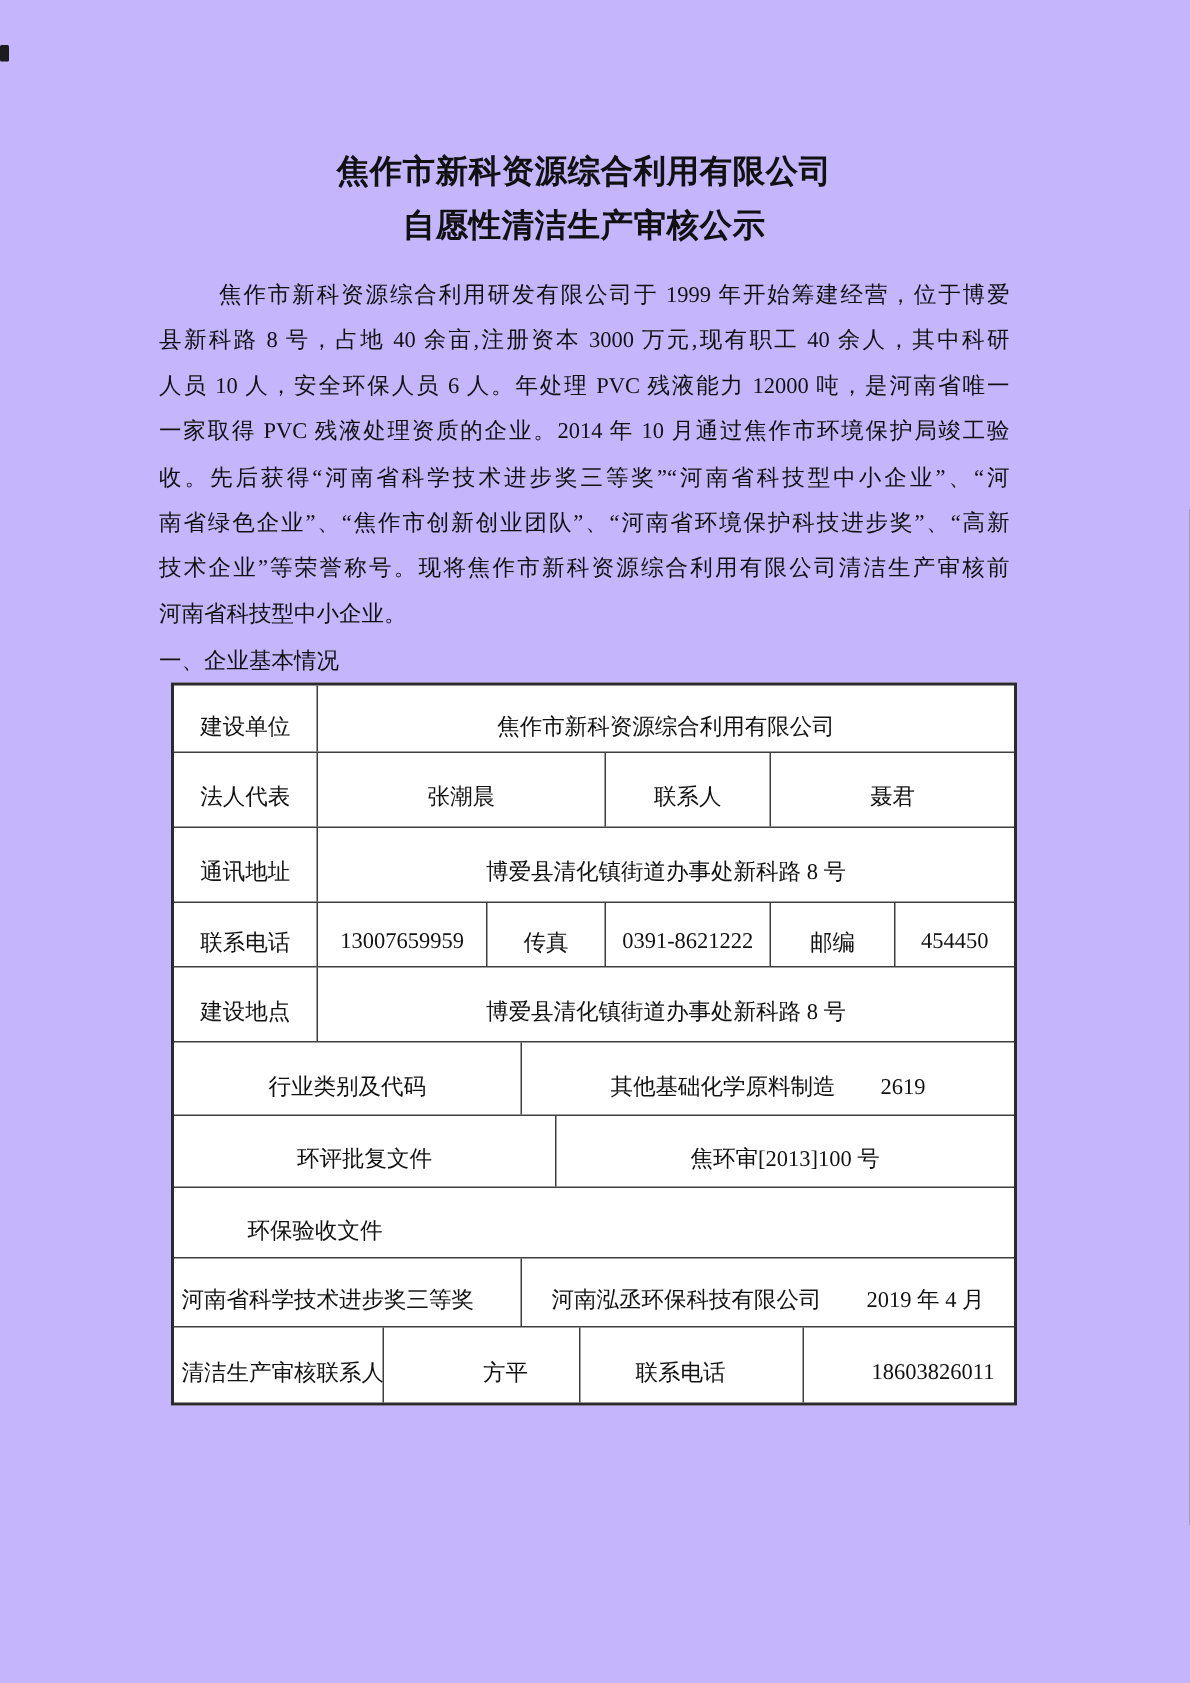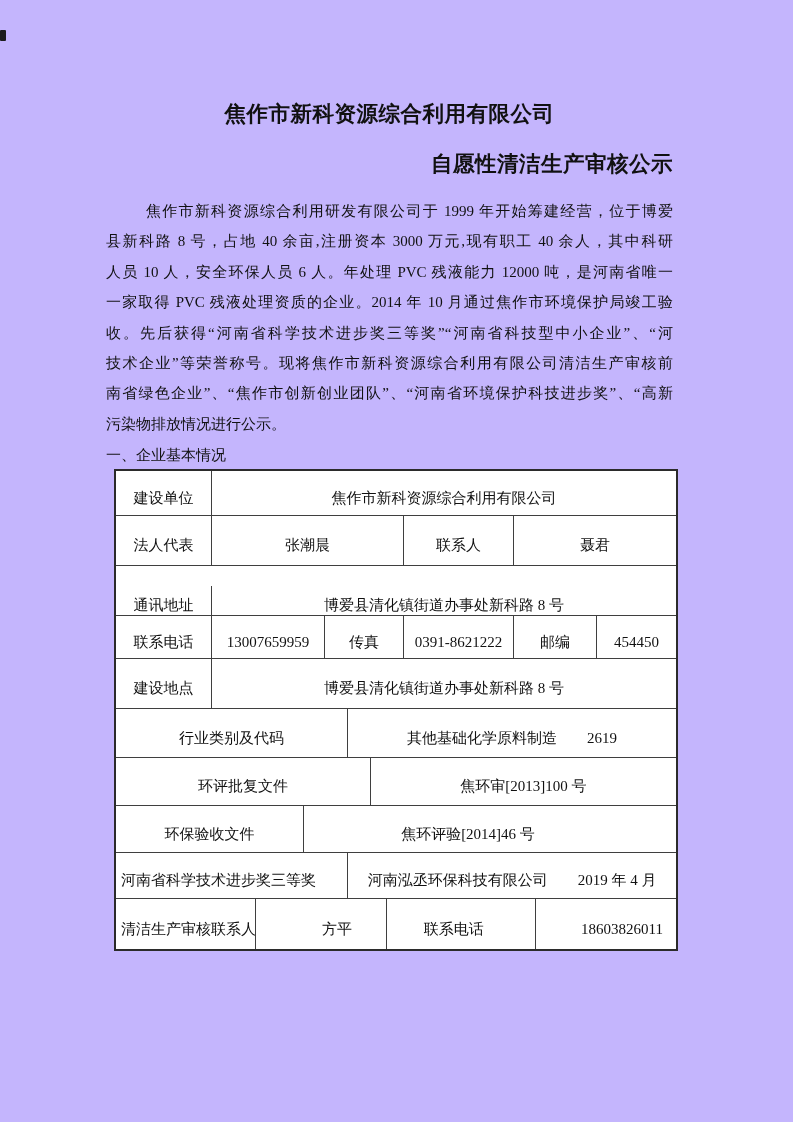--- a/index.html
+++ b/index.html
@@ -16,21 +16,21 @@
     position:absolute;left:0;top:30px;width:6px;height:11px;
     background:#1c1c1c;border-radius:1px;
   }
   .content{padding:98px 120px 0 106px;}
   .doc-title{
     margin:0;text-align:center;
     font-size:21.5px;font-weight:bold;line-height:32px;
     letter-spacing:0.5px;
   }
   .doc-subtitle{
-    margin:18px 0 0 0;text-align:right;
+    margin:4px 0 0 0;text-align:center;
     font-size:21.5px;font-weight:bold;line-height:32px;
     letter-spacing:0.5px;
   }
   .body-text{margin-top:16px;}
   .body-line{
     font-size:15px;line-height:30.4px;
     text-align:justify;text-align-last:justify;
     white-space:nowrap;
   }
   .body-line.first{ text-indent:40px; }
@@ -74,39 +74,39 @@
     <h1 class="doc-title">焦作市新科资源综合利用有限公司</h1>
 
     <h2 class="doc-subtitle">自愿性清洁生产审核公示</h2>
 
     <div class="body-text" id="paragraph">
         <div class="body-line first">焦作市新科资源综合利用研发有限公司于 1999 年开始筹建经营，位于博爱</div>
         <div class="body-line">县新科路 8 号，占地 40 余亩,注册资本 3000 万元,现有职工 40 余人，其中科研</div>
         <div class="body-line">人员 10 人，安全环保人员 6 人。年处理 PVC 残液能力 12000 吨，是河南省唯一</div>
         <div class="body-line">一家取得 PVC 残液处理资质的企业。2014 年 10 月通过焦作市环境保护局竣工验</div>
         <div class="body-line">收。先后获得“河南省科学技术进步奖三等奖”“河南省科技型中小企业”、“河</div>
+        <div class="body-line">南省绿色企业”、“焦作市创新创业团队”、“河南省环境保护科技进步奖”、“高新</div>
         <div class="body-line">技术企业”等荣誉称号。现将焦作市新科资源综合利用有限公司清洁生产审核前</div>
-        <div class="body-line">南省绿色企业”、“焦作市创新创业团队”、“河南省环境保护科技进步奖”、“高新</div>
-        <div class="body-line last">污染物排放情况进行公示。</div>
+        <div class="body-line last">河南省科技型中小企业。</div>
       </div>
 
     <h3 class="section-heading">一、企业基本情况</h3>
 
     <div class="doc-table" id="basic-table">
         <div class="trow" style="height: 45px;">
           <div class="cell" style="width: 96px;">建设单位</div>
           <div class="cell" style="width: 464px;">焦作市新科资源综合利用有限公司</div>
         </div>
         <div class="trow" style="height: 50px;">
           <div class="cell" style="width: 96px;">法人代表</div>
           <div class="cell" style="width: 192px;">张潮晨</div>
           <div class="cell" style="width: 110px;">联系人</div>
           <div class="cell" style="width: 162px;">聂君</div>
         </div>
-        <div class="trow" style="height: 50px; align-items: flex-end;">
+        <div class="trow" style="height: 50px;">
           <div class="cell" style="width: 96px;">通讯地址</div>
           <div class="cell" style="width: 464px;">博爱县清化镇街道办事处新科路 8 号</div>
         </div>
         <div class="trow" style="height: 43px;">
           <div class="cell" style="width: 96px;">联系电话</div>
           <div class="cell" style="width: 113px;">13007659959</div>
           <div class="cell" style="width: 79px;">传真</div>
           <div class="cell" style="width: 110px;">0391-8621222</div>
           <div class="cell" style="width: 83px;">邮编</div>
           <div class="cell" style="width: 79px;">454450</div>
@@ -118,21 +118,20 @@
         <div class="trow" style="height: 49px;">
           <div class="cell" style="width: 232px;">行业类别及代码</div>
           <div class="cell" style="width: 328px;">其他基础化学原料制造　　2619</div>
         </div>
         <div class="trow" style="height: 48px;">
           <div class="cell" style="width: 274px;">环评批复文件</div>
           <div class="cell" style="width: 328px;">焦环审[2013]100 号</div>
         </div>
         <div class="trow" style="height: 47px;">
           <div class="cell" style="width: 188px;">环保验收文件</div>
-          <div class="cell" style="width: 328px;">焦环评验[2014]46 号</div>
         </div>
         <div class="trow" style="height: 46px;">
           <div class="cell left" style="width: 232px;">河南省科学技术进步奖三等奖</div>
           <div class="cell" style="width: 328px;">河南泓丞环保科技有限公司　　2019 年 4 月</div>
         </div>
         <div class="trow" style="height: 50px; gap: 32px;">
           <div class="cell left" style="width: 169px;">清洁生产审核联系人</div>
           <div class="cell" style="width: 119px;">方平</div>
           <div class="cell left" style="width: 141px;">联系电话</div>
           <div class="cell" style="width: 131px;">18603826011</div>

